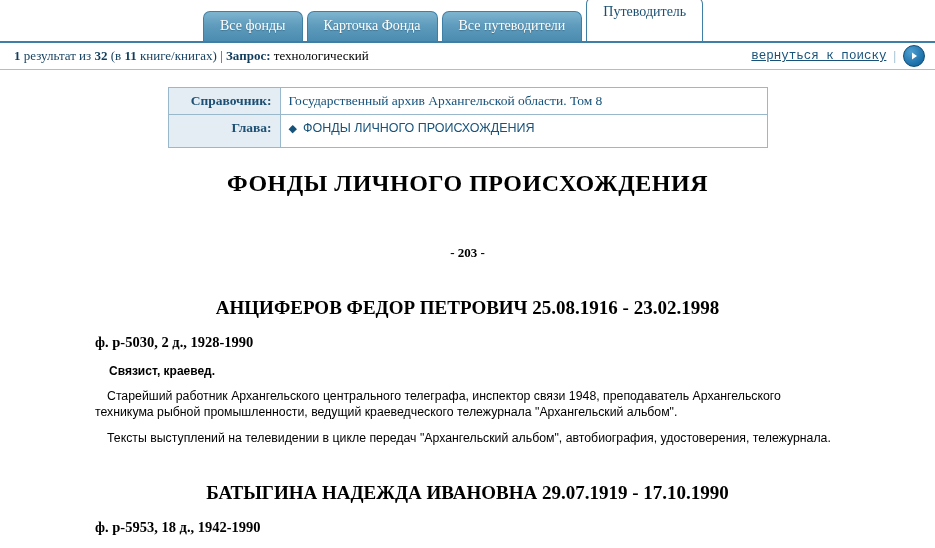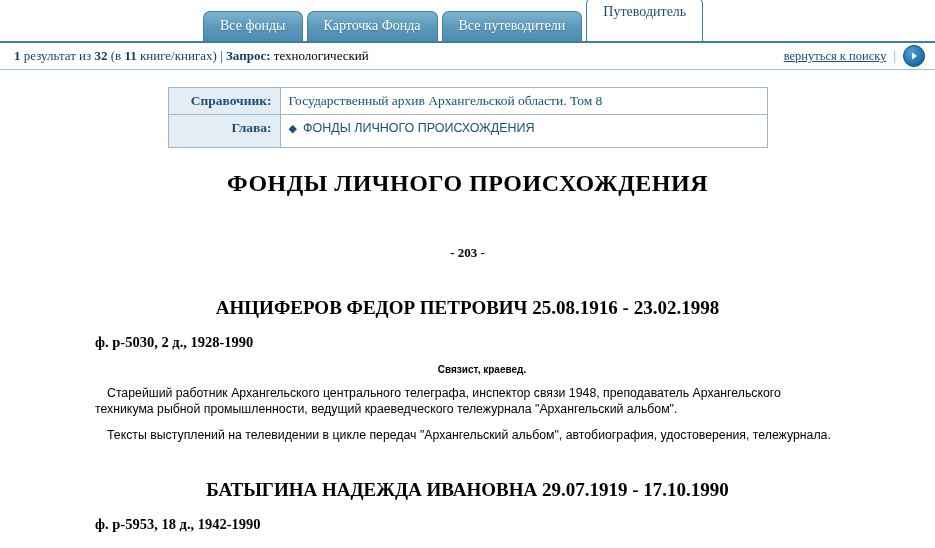--- a/index.html
+++ b/index.html
@@ -76,21 +76,21 @@
     display: flex;
     align-items: center;
     gap: 7px;
     height: 26px;
   }
   .backlink {
     color: #16527a;
     text-decoration: underline;
     font-size: 12.5px;
     cursor: pointer;
-    font-family: Liberation Serif, serif;
+    font-family: Liberation Mono, monospace;
   }
   .sep { color: #7ba8c0; }
   .arrow-btn {
     width: 20px; height: 20px;
     border-radius: 50%;
     background: radial-gradient(circle at 35% 30%, #4f9fd0 0%, #1b6fa8 70%, #14557f 100%);
     border: 1px solid #0f4d74;
     display: inline-flex;
     align-items: center;
     justify-content: center;
@@ -164,24 +164,23 @@
     margin: 36px 0 0 0;
   }
   .fonddesc {
     font-family: "Liberation Serif", serif;
     font-size: 14.5px;
     font-weight: bold;
     margin: 15px 0 0 0;
   }
   .subtitle {
     font-family: "Liberation Sans", sans-serif;
-    font-size: 10px;
-    font-weight: bold;
-    margin: 13px 0 0 29px;
-    text-align: center;
+    font-size: 12px;
+    font-weight: bold;
+    margin: 13px 0 0 14px;
   }
   p.para {
     font-family: "Liberation Sans", sans-serif;
     font-size: 12.3px;
     line-height: 16px;
     margin: 10px 0 0 0;
     text-indent: 12px;
     text-align: left;
   }
   .clip { overflow: hidden; }

